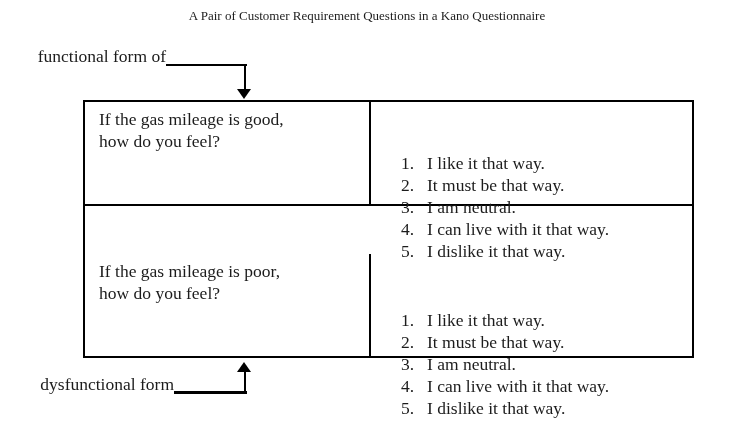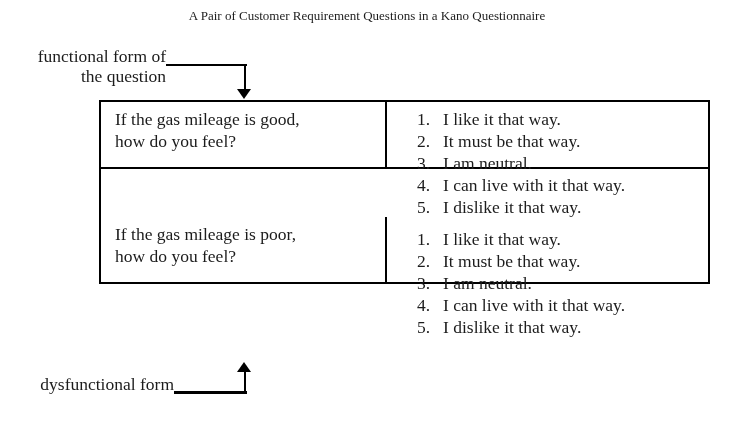--- a/index.html
+++ b/index.html
@@ -51,24 +51,24 @@
   }
   .arrowhead-up {
     left: 237px; top: 362px;
     border-left: 7.5px solid transparent;
     border-right: 7.5px solid transparent;
     border-bottom: 10px solid #000000;
   }
 
   .kano-table {
     position: absolute;
-    left: 99px;
+    left: 83px;
     top: 100px;
     width: 611px;
-    height: 184px;
+    height: 258px;
     border: 2.5px solid #000000;
     box-sizing: border-box;
     display: flex;
     flex-direction: column;
     gap: 48px;
   }
   .t-row {
     display: flex;
     flex: 1 1 0;
     min-height: 0;
@@ -82,39 +82,39 @@
     font-size: 17.5px;
     line-height: 22px;
   }
   .t-row.second .cell-question { }
   .cell-options {
     flex: 1;
     box-sizing: border-box;
     padding: 6px 4px 0 30px;
     font-size: 17.5px;
     line-height: 22px;
+    margin-top: 44px;
   }
   .t-row.second .cell-options { padding-top: 11px; }
   .opt { white-space: nowrap; }
   .opt .num {
     display: inline-block;
     width: 20px;
     margin-right: 6px;
   }
 </style>
 </head>
 <body>
 
 <div class="canvas">
 
   <div class="title">A Pair of Customer Requirement Questions in a Kano Questionnaire</div>
 
   <div class="side-label label-functional">
     <div>functional form of</div>
-    <div>the question</div>
   </div>
   <div class="conn conn-func-h"></div>
   <div class="conn conn-func-v"></div>
   <div class="arrowhead arrowhead-down"></div>
 
   <div class="kano-table">
 
     <div class="t-row first">
       <div class="cell-question">
         <div>If the gas mileage is good,</div>

